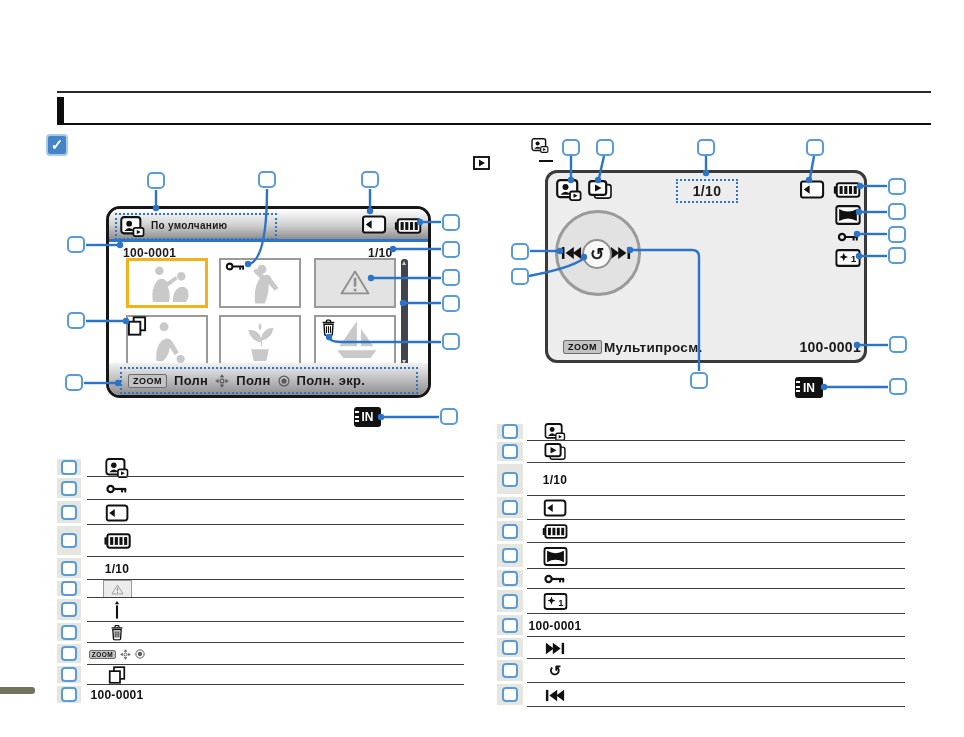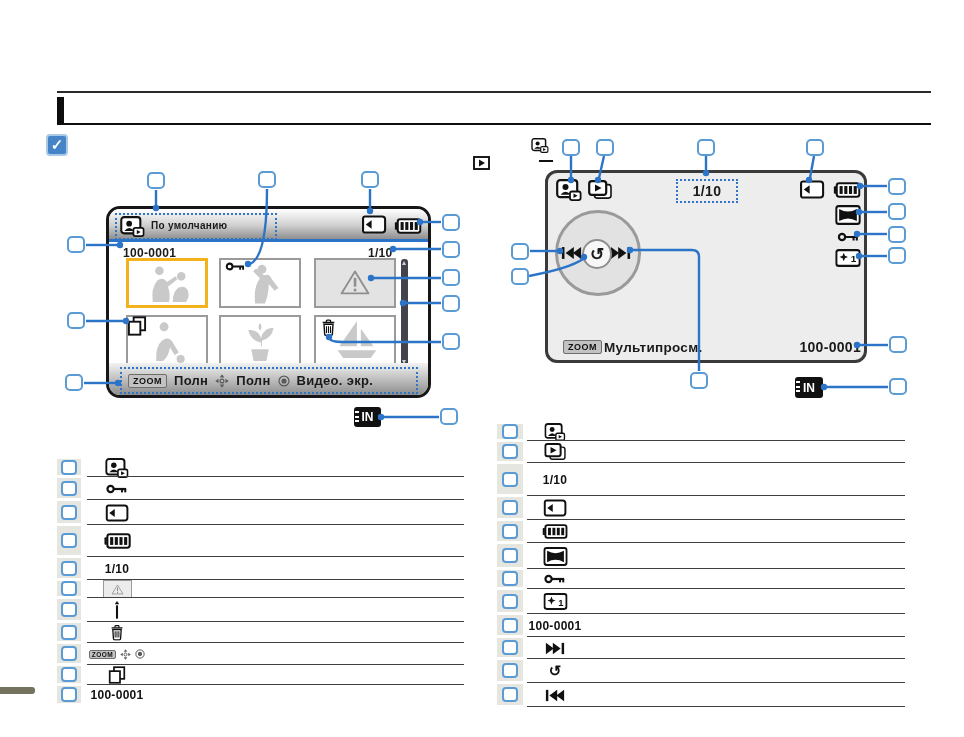--- a/index.html
+++ b/index.html
@@ -275,21 +275,21 @@
         <svg class="i" width="14" height="14" viewBox="0 0 16 16">
             <use href="#sym-dpad"></use>
           </svg>
         </span>
       <span class="lcd-text" style="font-size:13px;">Полн</span>
       <span style="color:#5a5a5a;display:flex;">
         <svg class="i" width="12" height="12" viewBox="0 0 14 14">
             <use href="#sym-okdot"></use>
           </svg>
         </span>
-      <span class="lcd-text" style="font-size:13px;">Видео. экр.</span>
+      <span class="lcd-text" style="font-size:13px;">Полн. экр.</span>
     </div>
   </div>
   <div class="in-icon" style="left:354px;top:407px;">
     <span>IN</span>
     </div>
 
   <span class="abs" style="left:473px;top:156px;">
     <svg class="i" width="17" height="14" viewBox="0 0 17 14">
         <use href="#sym-playmode"></use>
       </svg>

